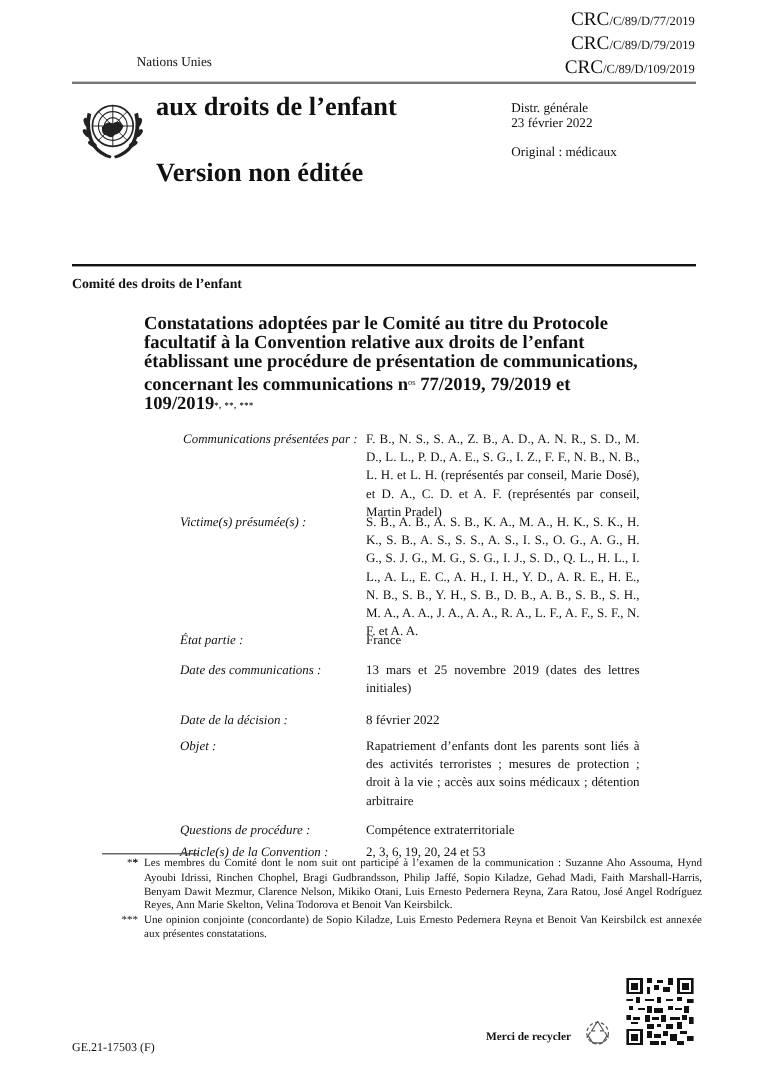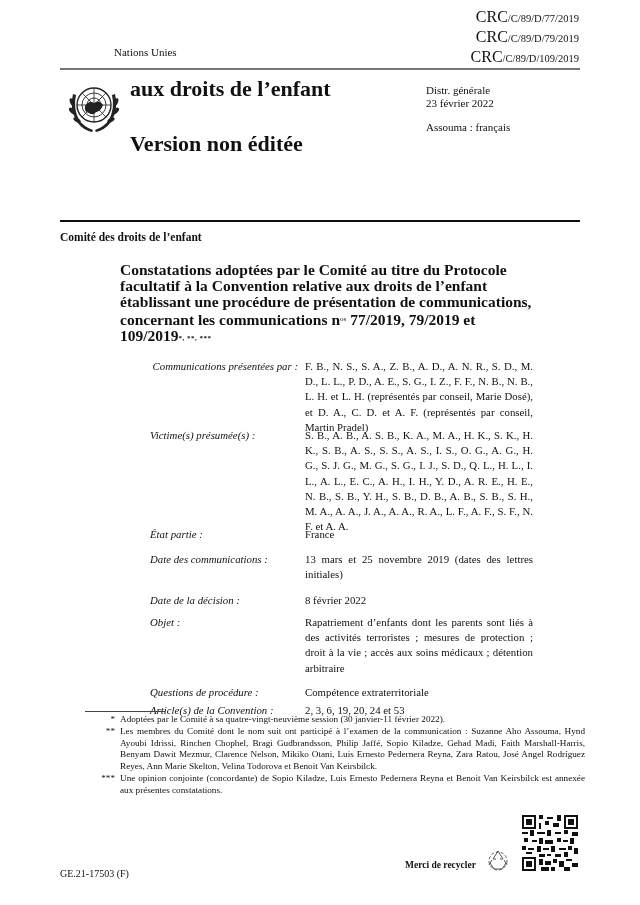--- a/index.html
+++ b/index.html
@@ -86,21 +86,21 @@
 
 <div class="abs title">
   <span class="line">aux droits de l’enfant</span>
 </div>
 <div class="abs subtitle">Version non éditée</div>
 
 <div class="abs distr">
   <span class="line">Distr. générale</span>
   <span class="line">23 février 2022</span>
 </div>
-<div class="abs orig">Assouma : français</div>
+<div class="abs orig">Original : médicaux</div>
 
 <div class="abs rule-mid"></div>
 <div class="abs committee">Comité des droits de l’enfant</div>
 
 <div class="abs heading">
   <span>Constatations adoptées par le Comité au titre du Protocole facultatif à la Convention relative aux droits de l’enfant établissant une procédure de présentation de communications, concernant les communications n</span><sup>os</sup><span> 77/2019, 79/2019 et 109/2019</span><span class="marks">*, **, ***</span>
 </div>
 
 <div class="abs meta" style="top:359px;">
   <div class="meta-row" style="top:0;">
@@ -134,21 +134,20 @@
   <div class="meta-row" style="top:344px;">
     <div class="meta-label">Article(s) de la Convention :</div>
     <div class="meta-value">2, 3, 6, 19, 20, 24 et 53</div>
   </div>
 </div>
 
 <div class="abs fn-rule"></div>
 <div class="abs footnotes">
   <div class="fn">
     <span class="mark">*</span>
-    <span>Adoptées par le Comité à sa quatre-vingt-neuvième session (30 janvier-11 février 2022).</span>
   </div>
   <div class="fn">
     <span class="mark">**</span>
     <span>Les membres du Comité dont le nom suit ont participé à l’examen de la communication : </span><span>Suzanne Aho Assouma, Hynd Ayoubi Idrissi, Rinchen Chophel, Bragi Gudbrandsson, Philip Jaffé, Sopio Kiladze, Gehad Madi, Faith Marshall-Harris, Benyam Dawit Mezmur, Clarence Nelson, Mikiko Otani, Luis Ernesto Pedernera Reyna, Zara Ratou, José Angel Rodríguez Reyes, Ann Marie Skelton, Velina Todorova et Benoit Van Keirsbilck.</span>
   </div>
   <div class="fn">
     <span class="mark">***</span>
     <span>Une opinion conjointe (concordante) de Sopio Kiladze, Luis Ernesto Pedernera Reyna et Benoit Van Keirsbilck est annexée aux présentes constatations.</span>
   </div>
 </div>

